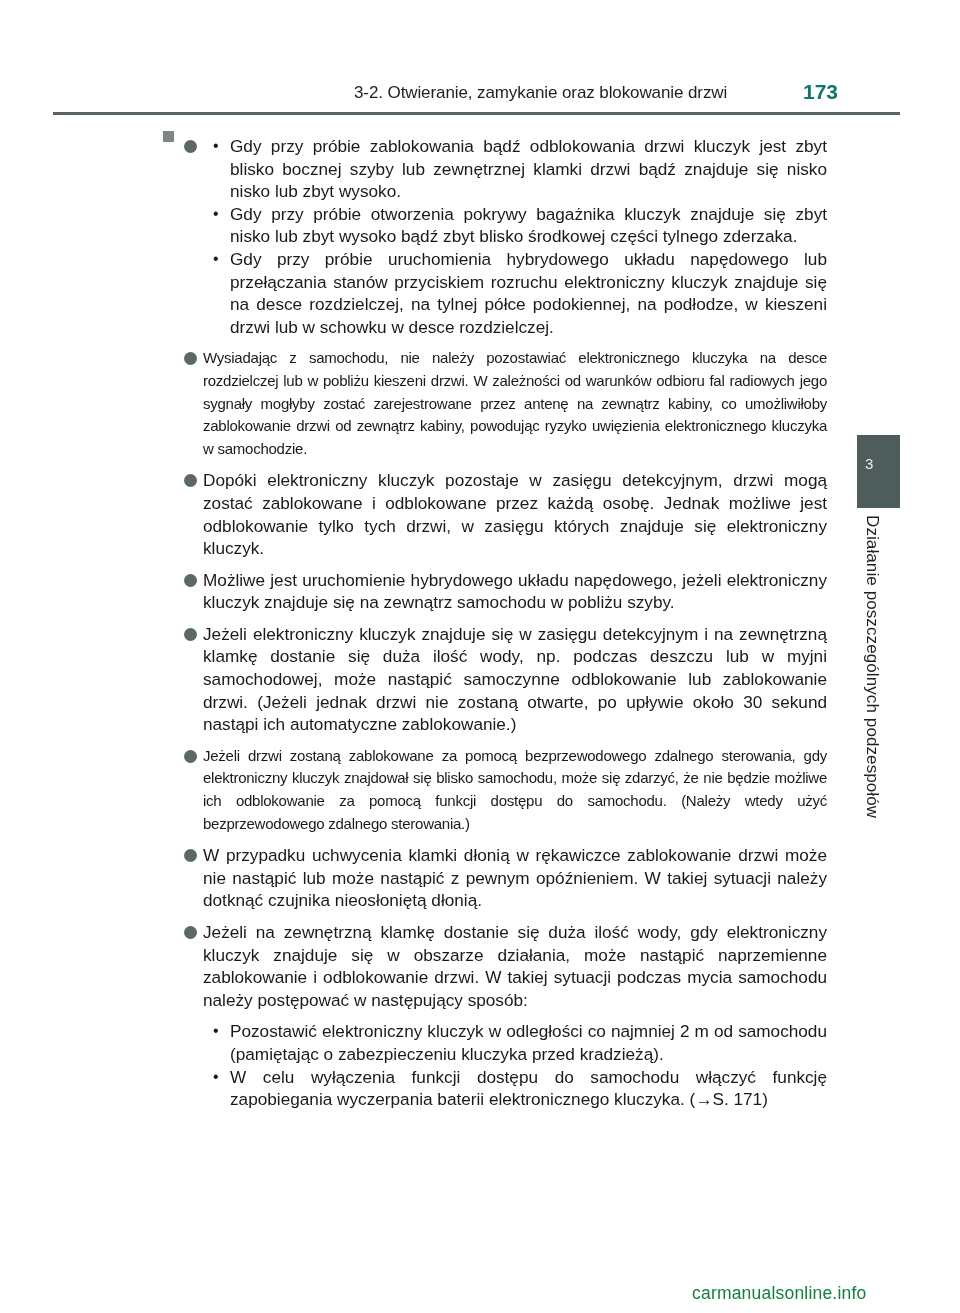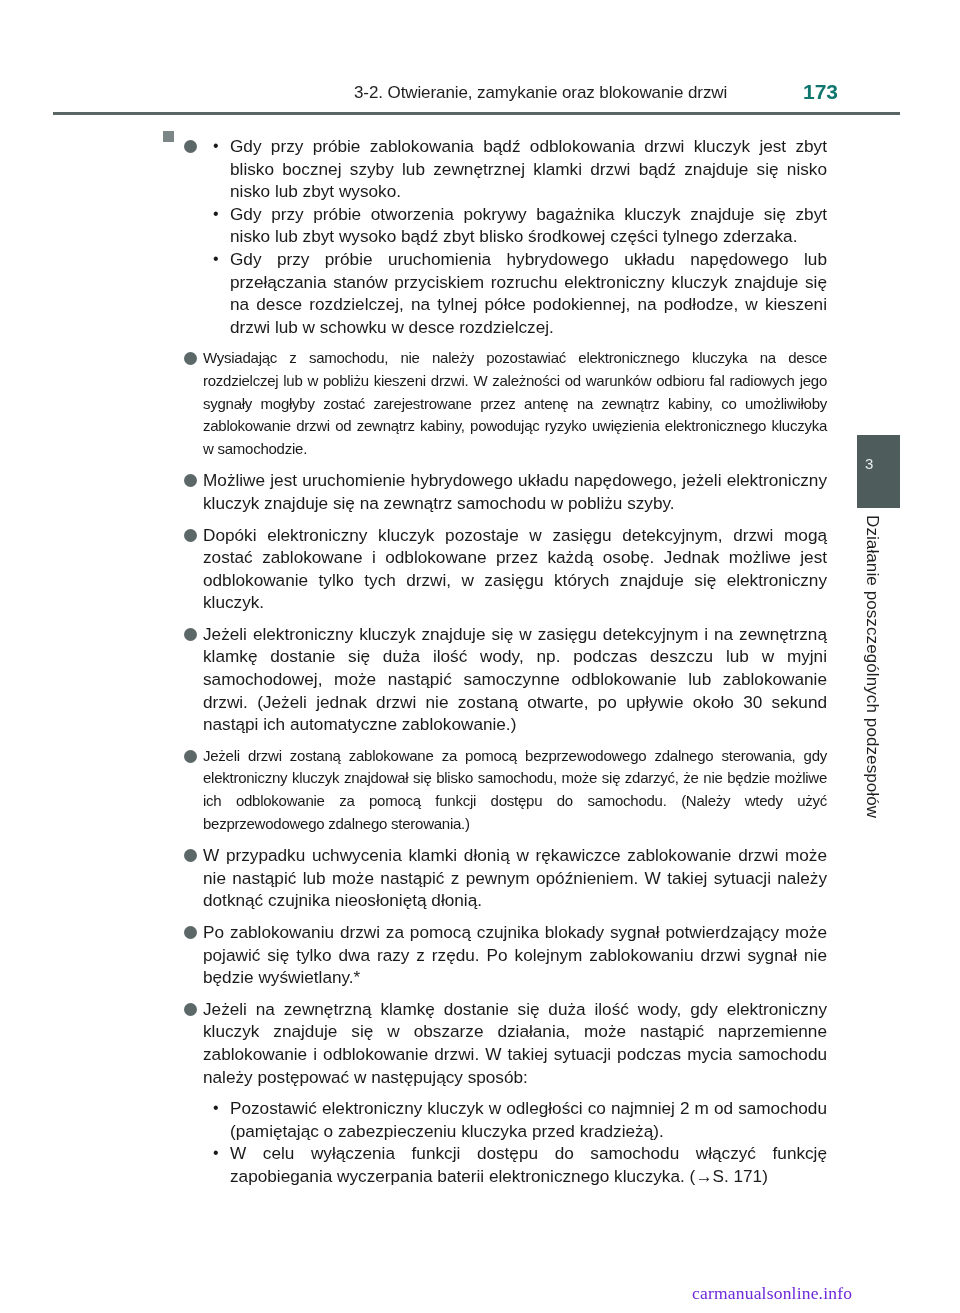--- a/index.html
+++ b/index.html
@@ -52,23 +52,22 @@
   }
   .item.tight { font-size:15px; letter-spacing:-0.25px; }
   .sub { margin-top:9px; }
   .sub-item {
     position:relative; padding-left:17px; margin-left:10px; text-align:justify;
   }
   .sub-item .sdot {
     position:absolute; left:0; top:0; font-size:16px;
   }
   .watermark {
-    position:absolute; left:692px; top:1283px; font-size:17.5px; color:#6d28d9;
+    position:absolute; left:692px; top:1283px; font-size:17.5px; color:#15803d;
     letter-spacing:0.2px;
-    font-family:Liberation Serif, serif;
   }
 </style>
 </head>
 <body>
 
 <div>
   <div class="hdr-title">3-2. Otwieranie, zamykanie oraz blokowanie drzwi</div>
   <div class="hdr-page">173</div>
   <div class="hdr-rule"></div>
 </div>
@@ -92,47 +91,43 @@
     </div>
   </div>
 
   <div class="item tight">
     <span class="dot"></span>
     <div>Wysiadając z samochodu, nie należy pozostawiać elektronicznego kluczyka na desce rozdzielczej lub w pobliżu kieszeni drzwi. W zależności od warunków odbioru fal radiowych jego sygnały mogłyby zostać zarejestrowane przez antenę na zewnątrz kabiny, co umożliwiłoby zablokowanie drzwi od zewnątrz kabiny, powodując ryzyko uwięzienia elektronicznego kluczyka w samochodzie.</div>
   </div>
 
   <div class="item">
     <span class="dot"></span>
-    <div>Możliwe jest uruchomienie hybrydowego układu napędowego, jeżeli elektroniczny kluczyk znajduje się na zewnątrz samochodu w pobliżu szyby.</div>
+    <div>Dopóki elektroniczny kluczyk pozostaje w zasięgu detekcyjnym, drzwi mogą zostać zablokowane i odblokowane przez każdą osobę. Jednak możliwe jest odblokowanie tylko tych drzwi, w zasięgu których znajduje się elektroniczny kluczyk.</div>
   </div>
 
   <div class="item">
     <span class="dot"></span>
-    <div>Dopóki elektroniczny kluczyk pozostaje w zasięgu detekcyjnym, drzwi mogą zostać zablokowane i odblokowane przez każdą osobę. Jednak możliwe jest odblokowanie tylko tych drzwi, w zasięgu których znajduje się elektroniczny kluczyk.</div>
+    <div>Możliwe jest uruchomienie hybrydowego układu napędowego, jeżeli elektroniczny kluczyk znajduje się na zewnątrz samochodu w pobliżu szyby.</div>
   </div>
 
   <div class="item">
     <span class="dot"></span>
     <div>Jeżeli elektroniczny kluczyk znajduje się w zasięgu detekcyjnym i na zewnętrzną klamkę dostanie się duża ilość wody, np. podczas deszczu lub w myjni samochodowej, może nastąpić samoczynne odblokowanie lub zablokowanie drzwi. (Jeżeli jednak drzwi nie zostaną otwarte, po upływie około 30 sekund nastąpi ich automatyczne zablokowanie.)</div>
   </div>
 
   <div class="item tight">
     <span class="dot"></span>
     <div>Jeżeli drzwi zostaną zablokowane za pomocą bezprzewodowego zdalnego sterowania, gdy elektroniczny kluczyk znajdował się blisko samochodu, może się zdarzyć, że nie będzie możliwe ich odblokowanie za pomocą funkcji dostępu do samochodu. (Należy wtedy użyć bezprzewodowego zdalnego sterowania.)</div>
   </div>
 
   <div class="item">
     <span class="dot"></span>
     <div>W przypadku uchwycenia klamki dłonią w rękawiczce zablokowanie drzwi może nie nastąpić lub może nastąpić z pewnym opóźnieniem. W takiej sytuacji należy dotknąć czujnika nieosłoniętą dłonią.</div>
   </div>
 
-  <div class="item">
-    <span class="dot"></span>
-    <div>Po zablokowaniu drzwi za pomocą czujnika blokady sygnał potwierdzający może pojawić się tylko dwa razy z rzędu. Po kolejnym zablokowaniu drzwi sygnał nie będzie wyświetlany.*</div>
-  </div>
 
   <div class="item">
     <span class="dot"></span>
     <div>Jeżeli na zewnętrzną klamkę dostanie się duża ilość wody, gdy elektroniczny kluczyk znajduje się w obszarze działania, może nastąpić naprzemienne zablokowanie i odblokowanie drzwi. W takiej sytuacji podczas mycia samochodu należy postępować w następujący sposób:</div>
     <div class="sub">
       <div class="sub-item"><span class="sdot">•</span><span>Pozostawić elektroniczny kluczyk w odległości co najmniej 2 m od samochodu (pamiętając o zabezpieczeniu kluczyka przed kradzieżą).</span></div>
       <div class="sub-item"><span class="sdot">•</span><span>W celu wyłączenia funkcji dostępu do samochodu włączyć funkcję zapobiegania wyczerpania baterii elektronicznego kluczyka. (→S. 171)</span></div>
     </div>
   </div>
 </div>

